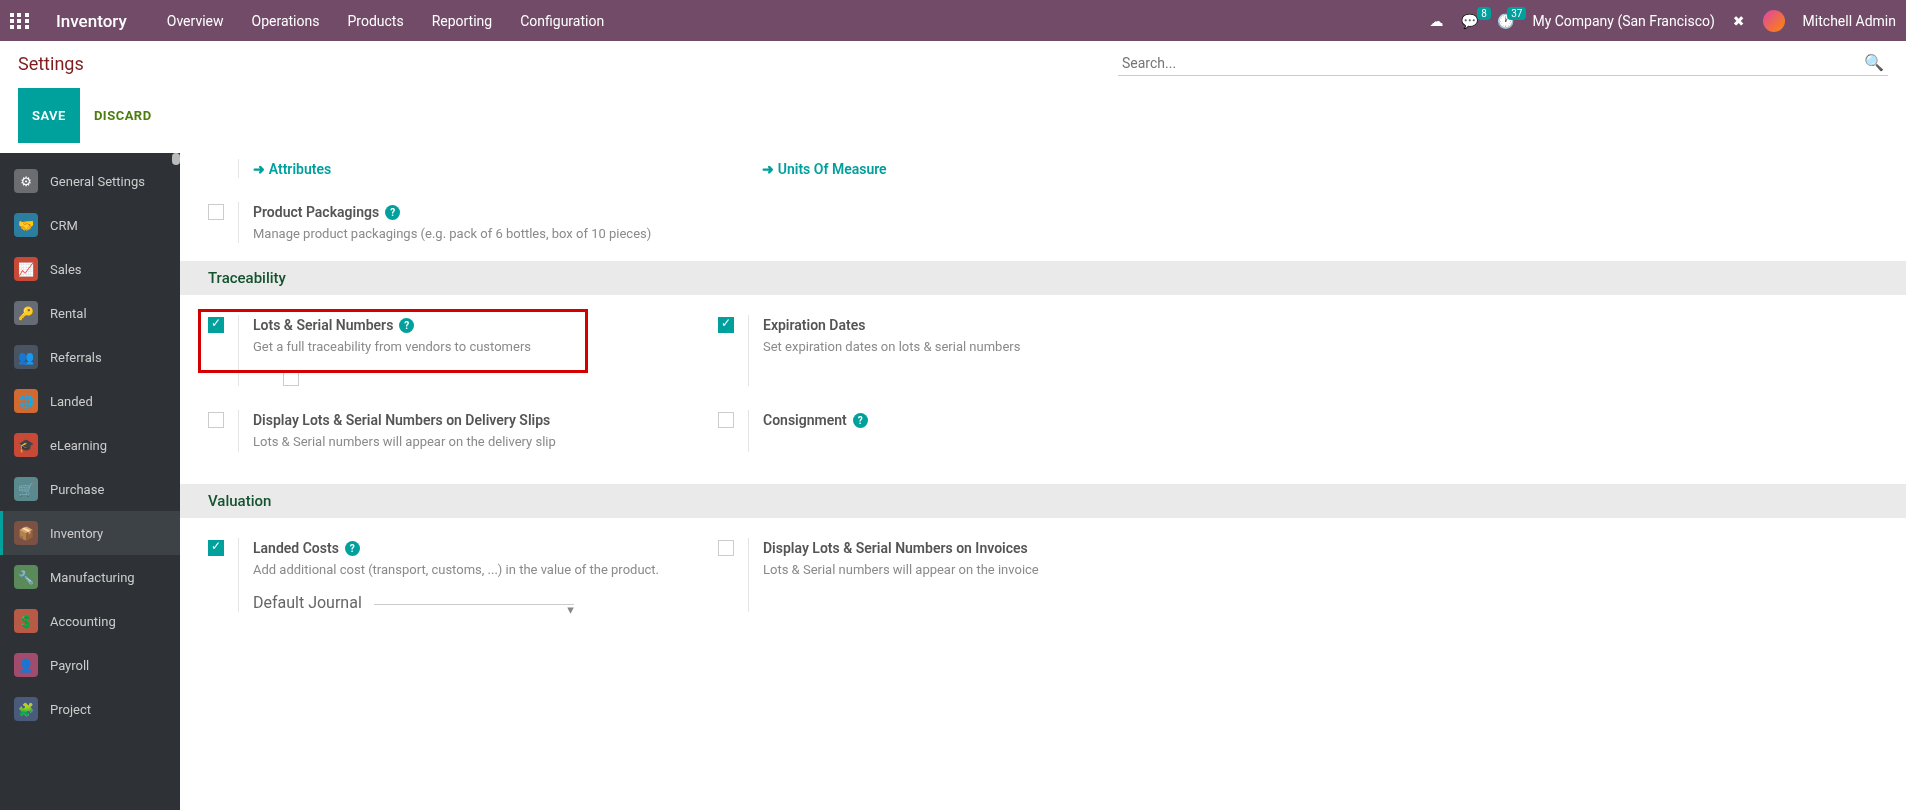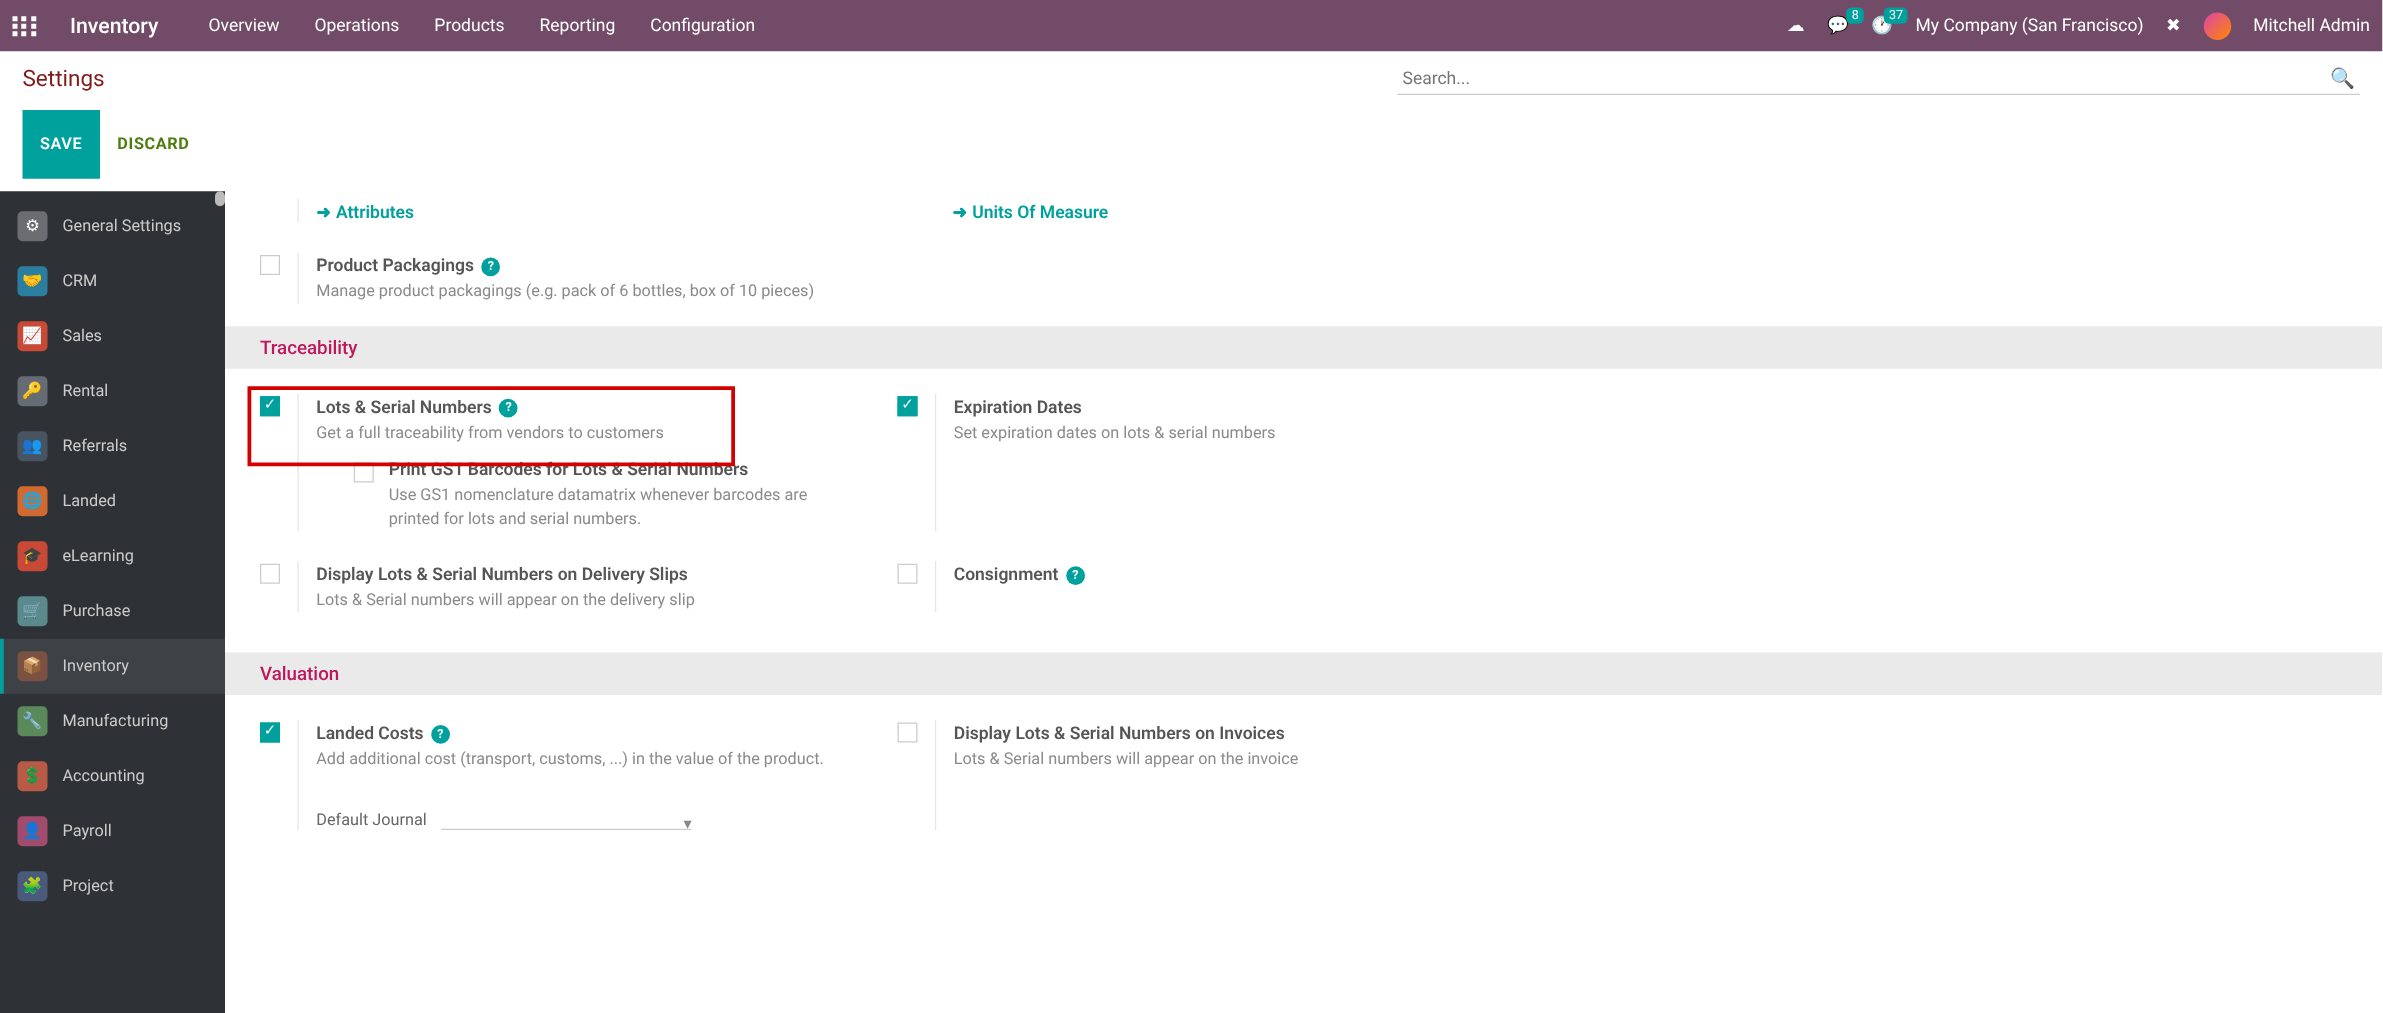--- a/index.html
+++ b/index.html
@@ -36,37 +36,37 @@
 .scrollbar-stub { position: absolute; right: 0; top: 0; width: 8px; height: 12px; background: #bbb; border-radius: 4px; }
 .side-item { display: flex; align-items: center; gap: 12px; padding: 10px 14px; font-size: 13px; cursor: pointer; }
 .side-item.active { background: #3d4247; border-left: 3px solid #00a09d; padding-left: 11px; }
 .side-ico { width: 24px; height: 24px; border-radius: 4px; display: flex; align-items: center; justify-content: center; color: #fff; font-size: 13px; }
 .ico-gear{background:#6b6d70;} .ico-crm{background:#2c7ea1;} .ico-sales{background:#c84a36;} .ico-rental{background:#656c75;}
 .ico-ref{background:#495463;} .ico-web{background:#d06a30;} .ico-elearn{background:#c84a36;} .ico-purch{background:#5b8a8e;}
 .ico-inv{background:#7a5143;} .ico-manuf{background:#5a8a5a;} .ico-acct{background:#b85a45;} .ico-pay{background:#a14b6d;} .ico-proj{background:#4a5a7a;}
 
 
 .content { flex: 1; overflow-y: auto; }
-.section-head { background: #eaeaea; padding: 8px 28px; font-size: 15px; color: #be185d; font-weight: 500; }
+.section-head { background: #eaeaea; padding: 8px 28px; font-size: 15px; color: #14532d; font-weight: 500; }
 .settings-grid { padding: 14px 0; }
 .set-row { display: flex; gap: 40px; padding: 6px 28px 18px; }
 .set-col { width: 470px; display: flex; gap: 14px; }
 .chk { width: 16px; height: 16px; border: 1px solid #ccc; margin-top: 2px; flex-shrink: 0; background: #fff; cursor: pointer; }
 .chk.checked { background: #00a09d; border-color: #00a09d; position: relative; }
 .chk.checked::after { content: "✓"; color: #fff; position: absolute; left: 2px; top: -2px; font-size: 12px; }
 .set-body { border-left: 1px solid #e5e5e5; padding-left: 14px; flex: 1; }
 .set-label { font-size: 14px; color: #555; font-weight: 600; display: inline-flex; align-items: flex-end; gap: 6px; }
 .help-ico { width: 15px; height: 15px; border-radius: 50%; background: #00a09d; color: #fff; font-size: 10px; display: inline-flex; align-items: center; justify-content: center; font-weight:700; }
 .set-desc { font-size: 13px; color: #8a8a8a; margin-top: 4px; line-height: 1.4; }
 .arrow-link { color: #00a09d; font-size: 14px; font-weight: 600; display: inline-flex; align-items: center; gap: 4px; cursor: pointer; }
 .highlight-box { border: 3px solid #d40000; padding: 6px 10px 12px; margin: -6px -10px 6px; position: absolute; width: 390px; height: 64px; pointer-events: none; }
 .rel { position: relative; }
 .sub-item { display: flex; gap: 12px; padding: 4px 0 0 30px; margin-top: 8px; }
 .sub-label { font-size: 14px; color: #555; font-weight: 600; }
-.field-row { margin-top: 32px; font-size: 13px; color: #666; display: flex; gap: 12px; }
+.field-row { margin-top: 14px; font-size: 16px; color: #666; display: flex; align-items: center; gap: 12px; }
 .select-box { border: none; border-bottom: 1px solid #ccc; padding: 2px 18px 2px 4px; font-size: 13px; color: #666; position: relative; width: 200px; cursor: pointer; }
 .select-box::after { content: "▾"; position: absolute; right: 0; color: #888; }
 </style>
 </head>
 <body>
 
 <div class="topnav">
   <div class="topnav-left">
     <div class="apps-icon">
         <span></span>
@@ -203,24 +203,20 @@
           <div class="highlight-box"></div>
           <div class="chk checked"></div>
           <div class="set-body">
             <div class="set-label">
                 <span>Lots &amp; Serial Numbers</span>
                 <span class="help-ico">?</span>
               </div>
             <div class="set-desc">Get a full traceability from vendors to customers</div>
             <div class="sub-item">
               <div class="chk"></div>
-              <div>
-                <div class="sub-label">Print GS1 Barcodes for Lots &amp; Serial Numbers</div>
-                <div class="set-desc">Use GS1 nomenclature datamatrix whenever barcodes are printed for lots and serial numbers.</div>
-              </div>
             </div>
           </div>
         </div>
         <div class="set-col">
           <div class="chk checked"></div>
           <div class="set-body">
             <div class="set-label">
                 <span>Expiration Dates</span>
               </div>
             <div class="set-desc">Set expiration dates on lots &amp; serial numbers</div>

